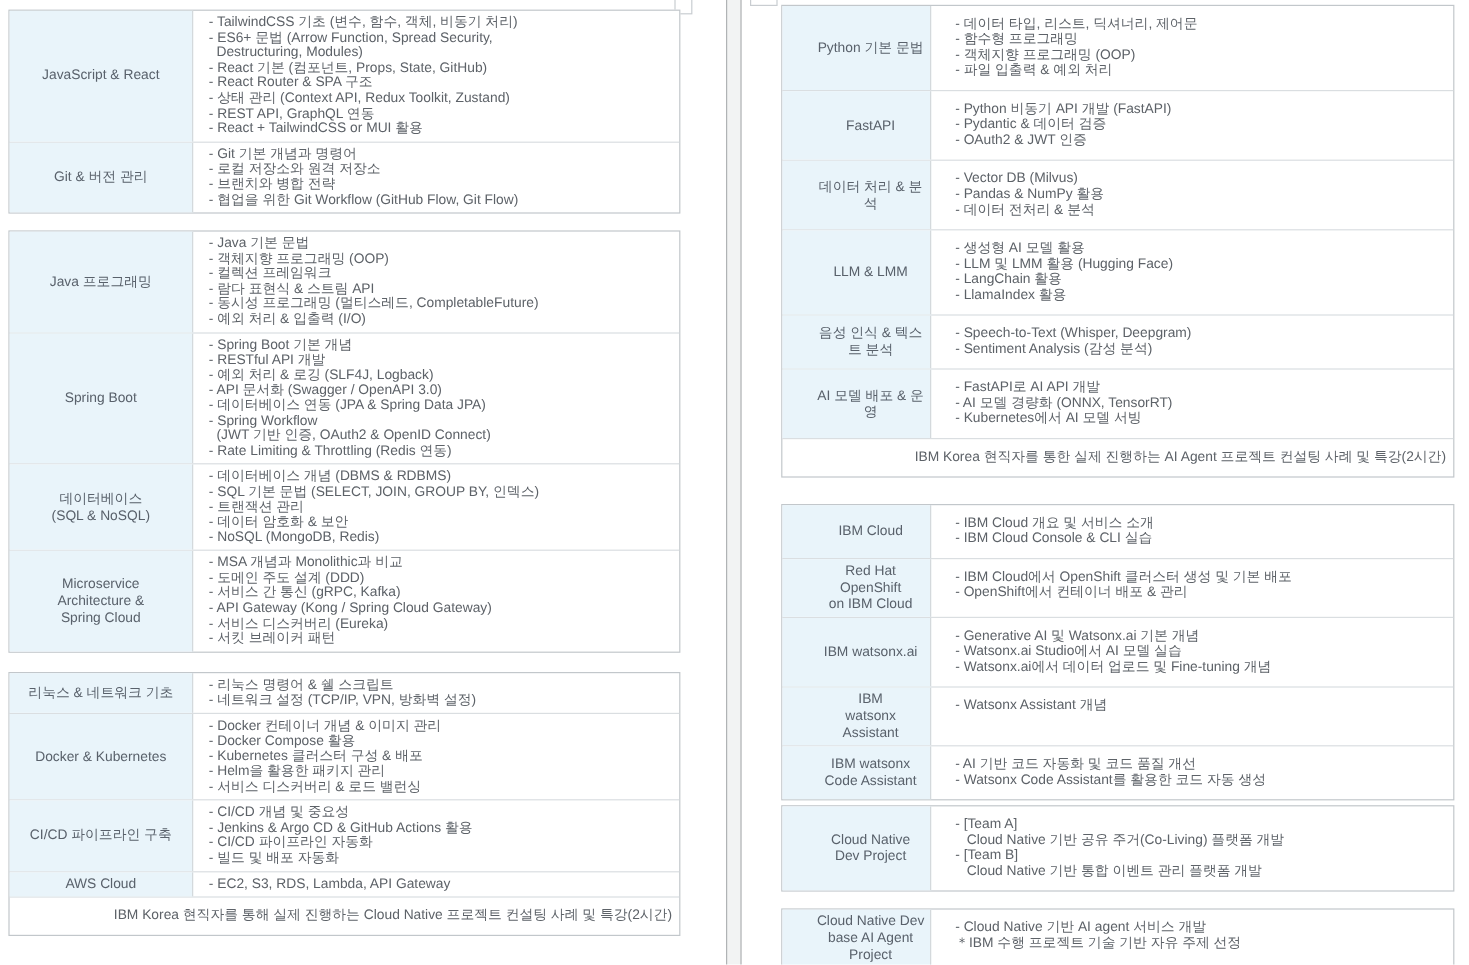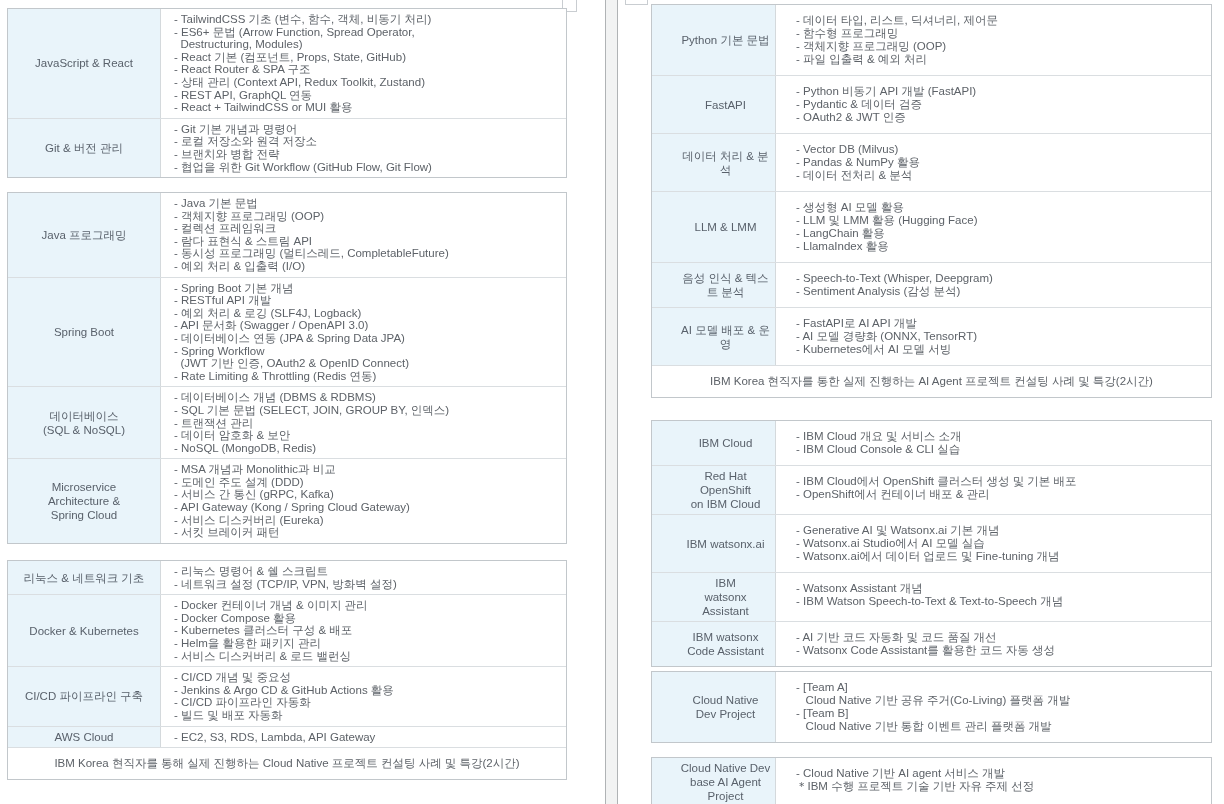--- a/index.html
+++ b/index.html
@@ -25,21 +25,21 @@
   }
   .pane-left .label-cell{width:153px;}
   .pane-right .label-cell{width:124px;padding-left:28px;}
   .content-cell{flex:1;box-sizing:border-box;}
   .pane-left .content-cell{padding:4px 8px 4px 13px;}
   .pane-right .content-cell{padding:9px 8px 9px 20px;}
   .line{white-space:pre-wrap;}
   .pane-left .line{line-height:12.6px;}
   .pane-right .line{line-height:13px;}
   .footer-cell{
-    flex:1;text-align:center;padding:9px 6px;
+    flex:1;text-align:right;padding:9px 6px;
     color:#5d6268;line-height:13px;box-sizing:border-box;
   }
   
   #tbl-l1{top:8px;left:7px;width:560px;}
   #tbl-l2{top:192px;left:7px;width:560px;}
   #tbl-l3{top:560px;left:7px;width:560px;}
   #tbl-r1{top:4px;left:651px;width:561px;}
   #tbl-r2{top:420px;left:651px;width:561px;}
   #tbl-r3{top:671px;left:651px;width:561px;}
   #tbl-r4{top:757px;left:651px;width:561px;}
@@ -62,21 +62,21 @@
   <div class="column-divider"></div>
   <div class="frag" id="frag-a"></div>
   <div class="frag" id="frag-b"></div>
 
   <div>
     <div class="tbl pane-left" id="tbl-l1">
         <div class="row">
           <div class="label-cell">JavaScript &amp; React</div>
           <div class="content-cell">
             <div class="line">- TailwindCSS 기초 (변수, 함수, 객체, 비동기 처리)</div>
-            <div class="line">- ES6+ 문법 (Arrow Function, Spread Operator,</div>
+            <div class="line">- ES6+ 문법 (Arrow Function, Spread Security,</div>
             <div class="line">  Destructuring, Modules)</div>
             <div class="line">- React 기본 (컴포넌트, Props, State, GitHub)</div>
             <div class="line">- React Router &amp; SPA 구조</div>
             <div class="line">- 상태 관리 (Context API, Redux Toolkit, Zustand)</div>
             <div class="line">- REST API, GraphQL 연동</div>
             <div class="line">- React + TailwindCSS or MUI 활용</div>
           </div>
         </div>
         <div class="row">
           <div class="label-cell">Git &amp; 버전 관리</div>
@@ -249,21 +249,20 @@
           <div class="content-cell">
             <div class="line">- Generative AI 및 Watsonx.ai 기본 개념</div>
             <div class="line">- Watsonx.ai Studio에서 AI 모델 실습</div>
             <div class="line">- Watsonx.ai에서 데이터 업로드 및 Fine-tuning 개념</div>
           </div>
         </div>
         <div class="row">
           <div class="label-cell">IBM<br>watsonx Assistant</div>
           <div class="content-cell">
             <div class="line">- Watsonx Assistant 개념</div>
-            <div class="line">- IBM Watson Speech-to-Text &amp; Text-to-Speech 개념</div>
           </div>
         </div>
         <div class="row">
           <div class="label-cell">IBM watsonx<br>Code Assistant</div>
           <div class="content-cell">
             <div class="line">- AI 기반 코드 자동화 및 코드 품질 개선</div>
             <div class="line">- Watsonx Code Assistant를 활용한 코드 자동 생성</div>
           </div>
         </div>
       </div>

